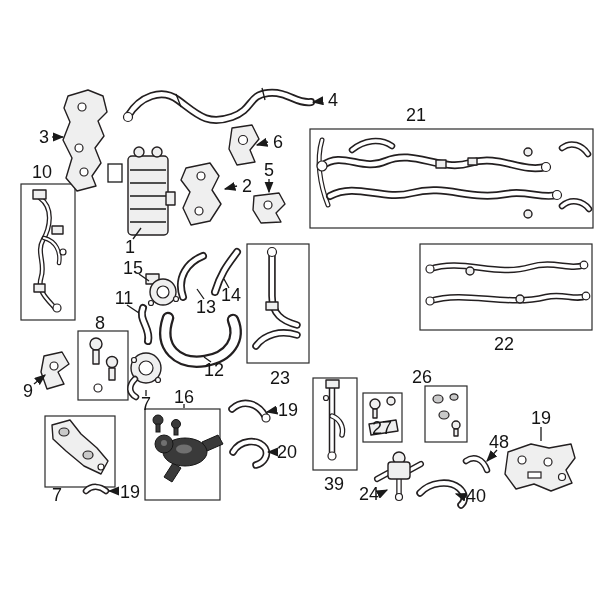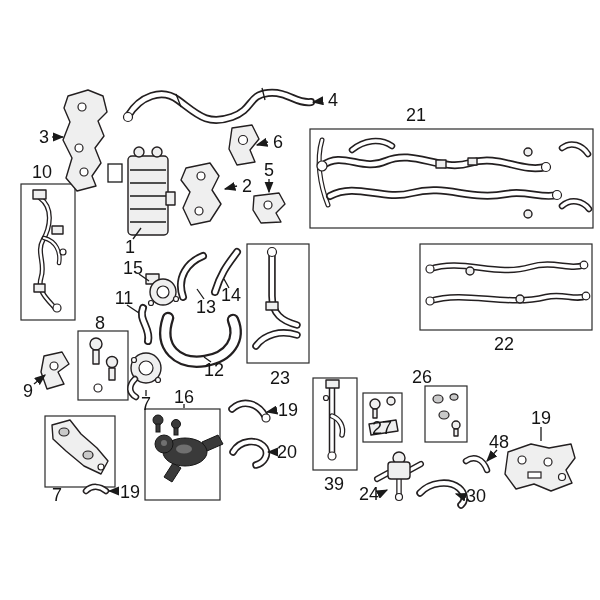--- a/index.html
+++ b/index.html
@@ -324,15 +324,15 @@
 <div class="lbl" style="left:287px;top:452px">20</div>
 <div class="lbl" style="left:416px;top:115px">21</div>
 <div class="lbl" style="left:504px;top:344px">22</div>
 <div class="lbl" style="left:280px;top:378px">23</div>
 <div class="lbl" style="left:369px;top:494px">24</div>
 <div class="lbl" style="left:541px;top:418px">19</div>
 <div class="lbl" style="left:422px;top:377px">26</div>
 <div class="lbl" style="left:382px;top:428px">27</div>
 <div class="lbl" style="left:334px;top:484px">39</div>
 <div class="lbl" style="left:499px;top:442px">48</div>
-<div class="lbl" style="left:476px;top:496px">30</div>
+<div class="lbl" style="left:476px;top:496px">40</div>
 
 </div>
 
 </body></html>

